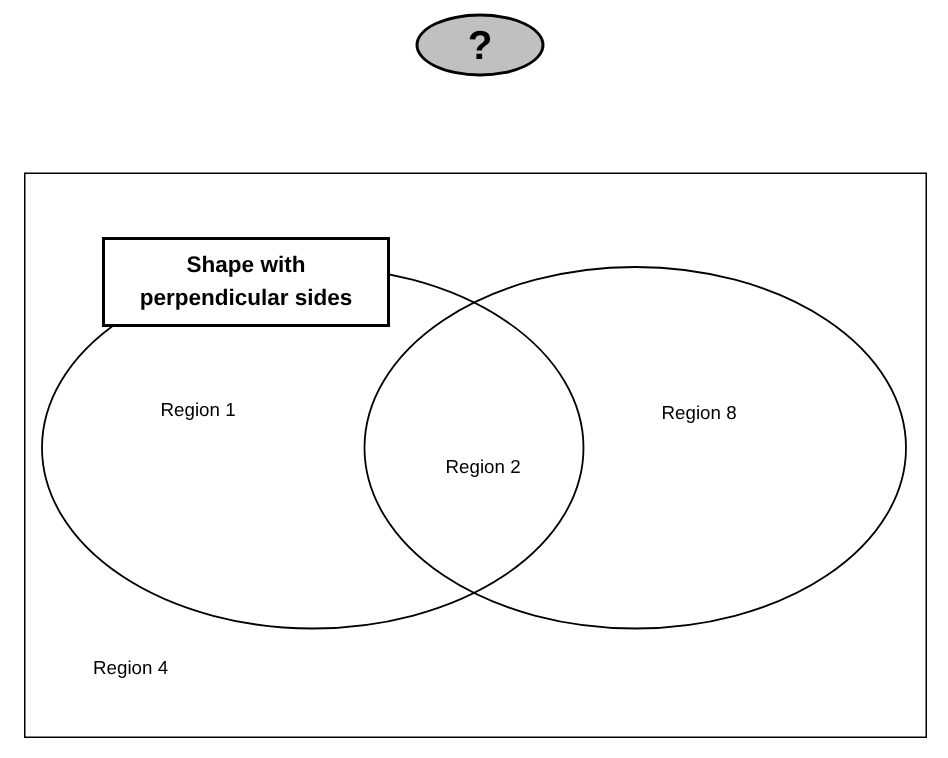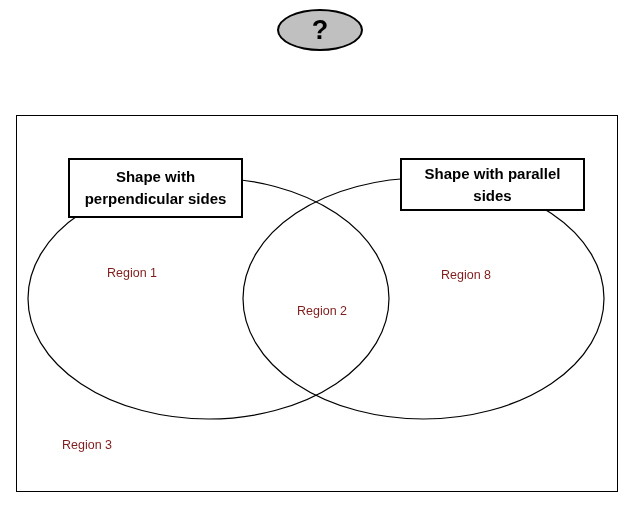--- a/index.html
+++ b/index.html
@@ -78,28 +78,28 @@
     align-items: center;
     justify-content: center;
     text-align: center;
     font-weight: bold;
     font-size: 15px;
     line-height: 1.45;
     color: #000000;
     padding: 0 6px;
     font-family: "Liberation Sans", sans-serif;
   }
-  .label-box.left  { left: 68px;  top: 158px; width: 175px; height: 60px; }
+  .label-box.left  { left: 68px;  top: 158px; width: 192px; height: 60px; }
   .label-box.right { left: 400px; top: 158px; width: 185px; height: 53px; }
 
   
   .region-label {
     position: absolute;
     font-size: 12.5px;
-    color: #7f1d1d;
+    color: #000000;
     white-space: nowrap;
     font-family: "Liberation Sans", sans-serif;
   }
   .region-1 { left: 107px; top: 266px; }
   .region-2 { left: 297px; top: 268px; margin-top: 36px; }
   .region-3 { left: 441px; top: 268px; }
   .region-4 { left: 62px;  top: 438px; }
 </style>
 </head>
 <body>
@@ -114,22 +114,19 @@
 
   <svg class="venn-layer" viewBox="0 0 632 505" xmlns="http://www.w3.org/2000/svg">
     <ellipse cx="208.5" cy="298.5" rx="180.5" ry="120.5" fill="none" stroke="#000000" stroke-width="1.2"></ellipse>
     <ellipse cx="423.5" cy="298.5" rx="180.5" ry="120.5" fill="none" stroke="#000000" stroke-width="1.2"></ellipse>
   </svg>
 
   <div class="label-box left">
     <span>Shape with perpendicular sides</span>
   </div>
 
-  <div class="label-box right">
-    <span>Shape with parallel sides</span>
-  </div>
 
   <div class="region-label region-1">Region 1</div>
   <div class="region-label region-2">Region 2</div>
   <div class="region-label region-3">Region 8</div>
-  <div class="region-label region-4">Region 3</div>
+  <div class="region-label region-4">Region 4</div>
 
 </div>
 
 </body></html>

